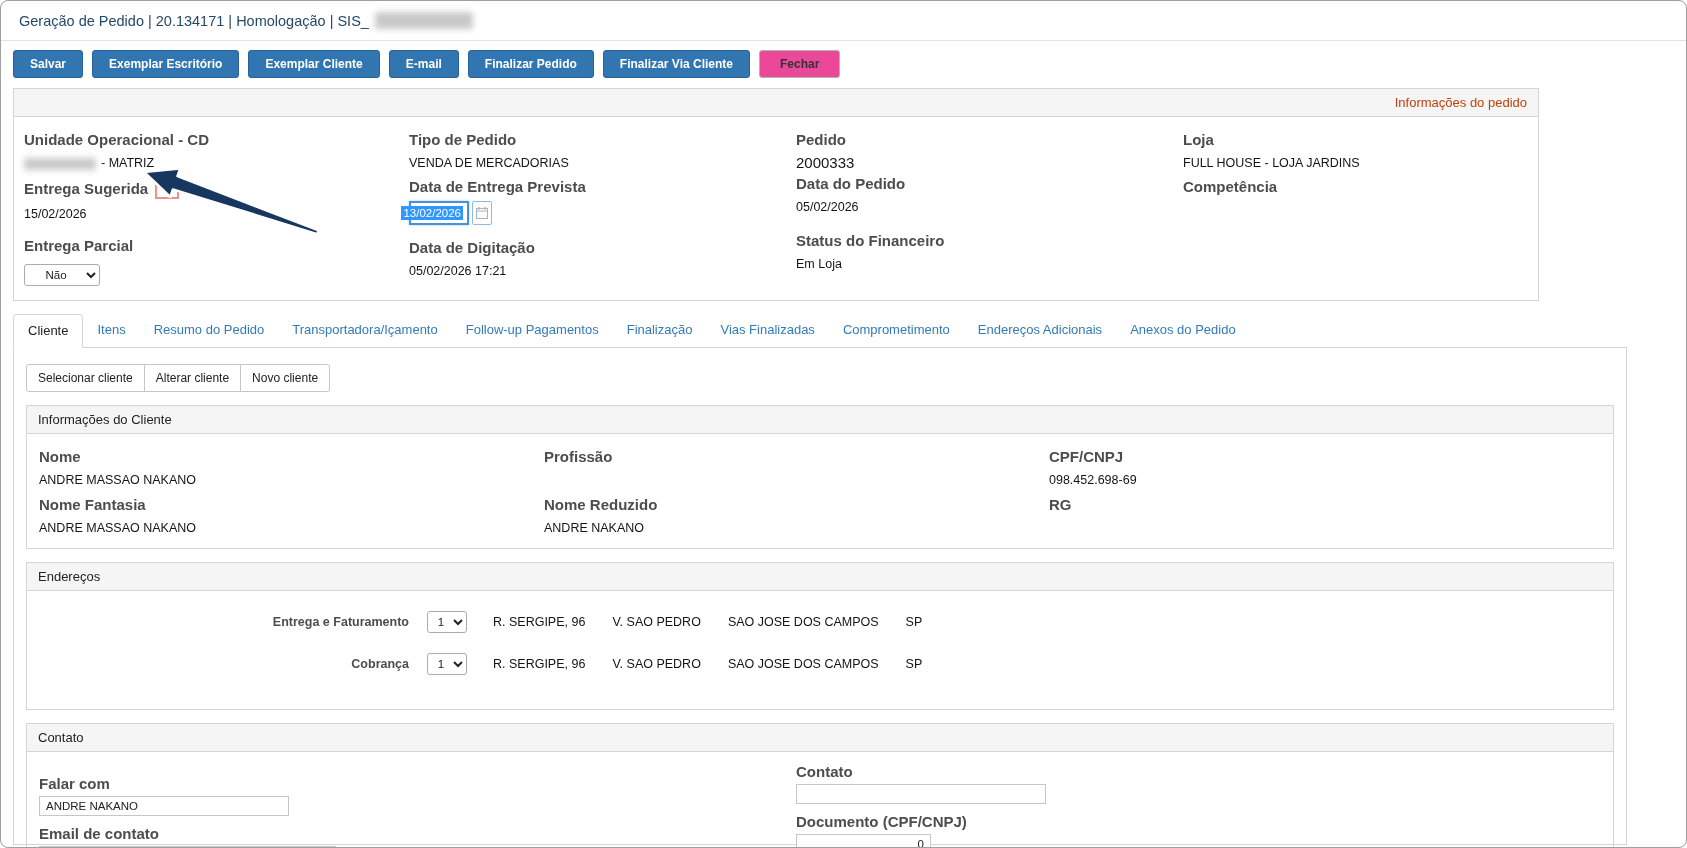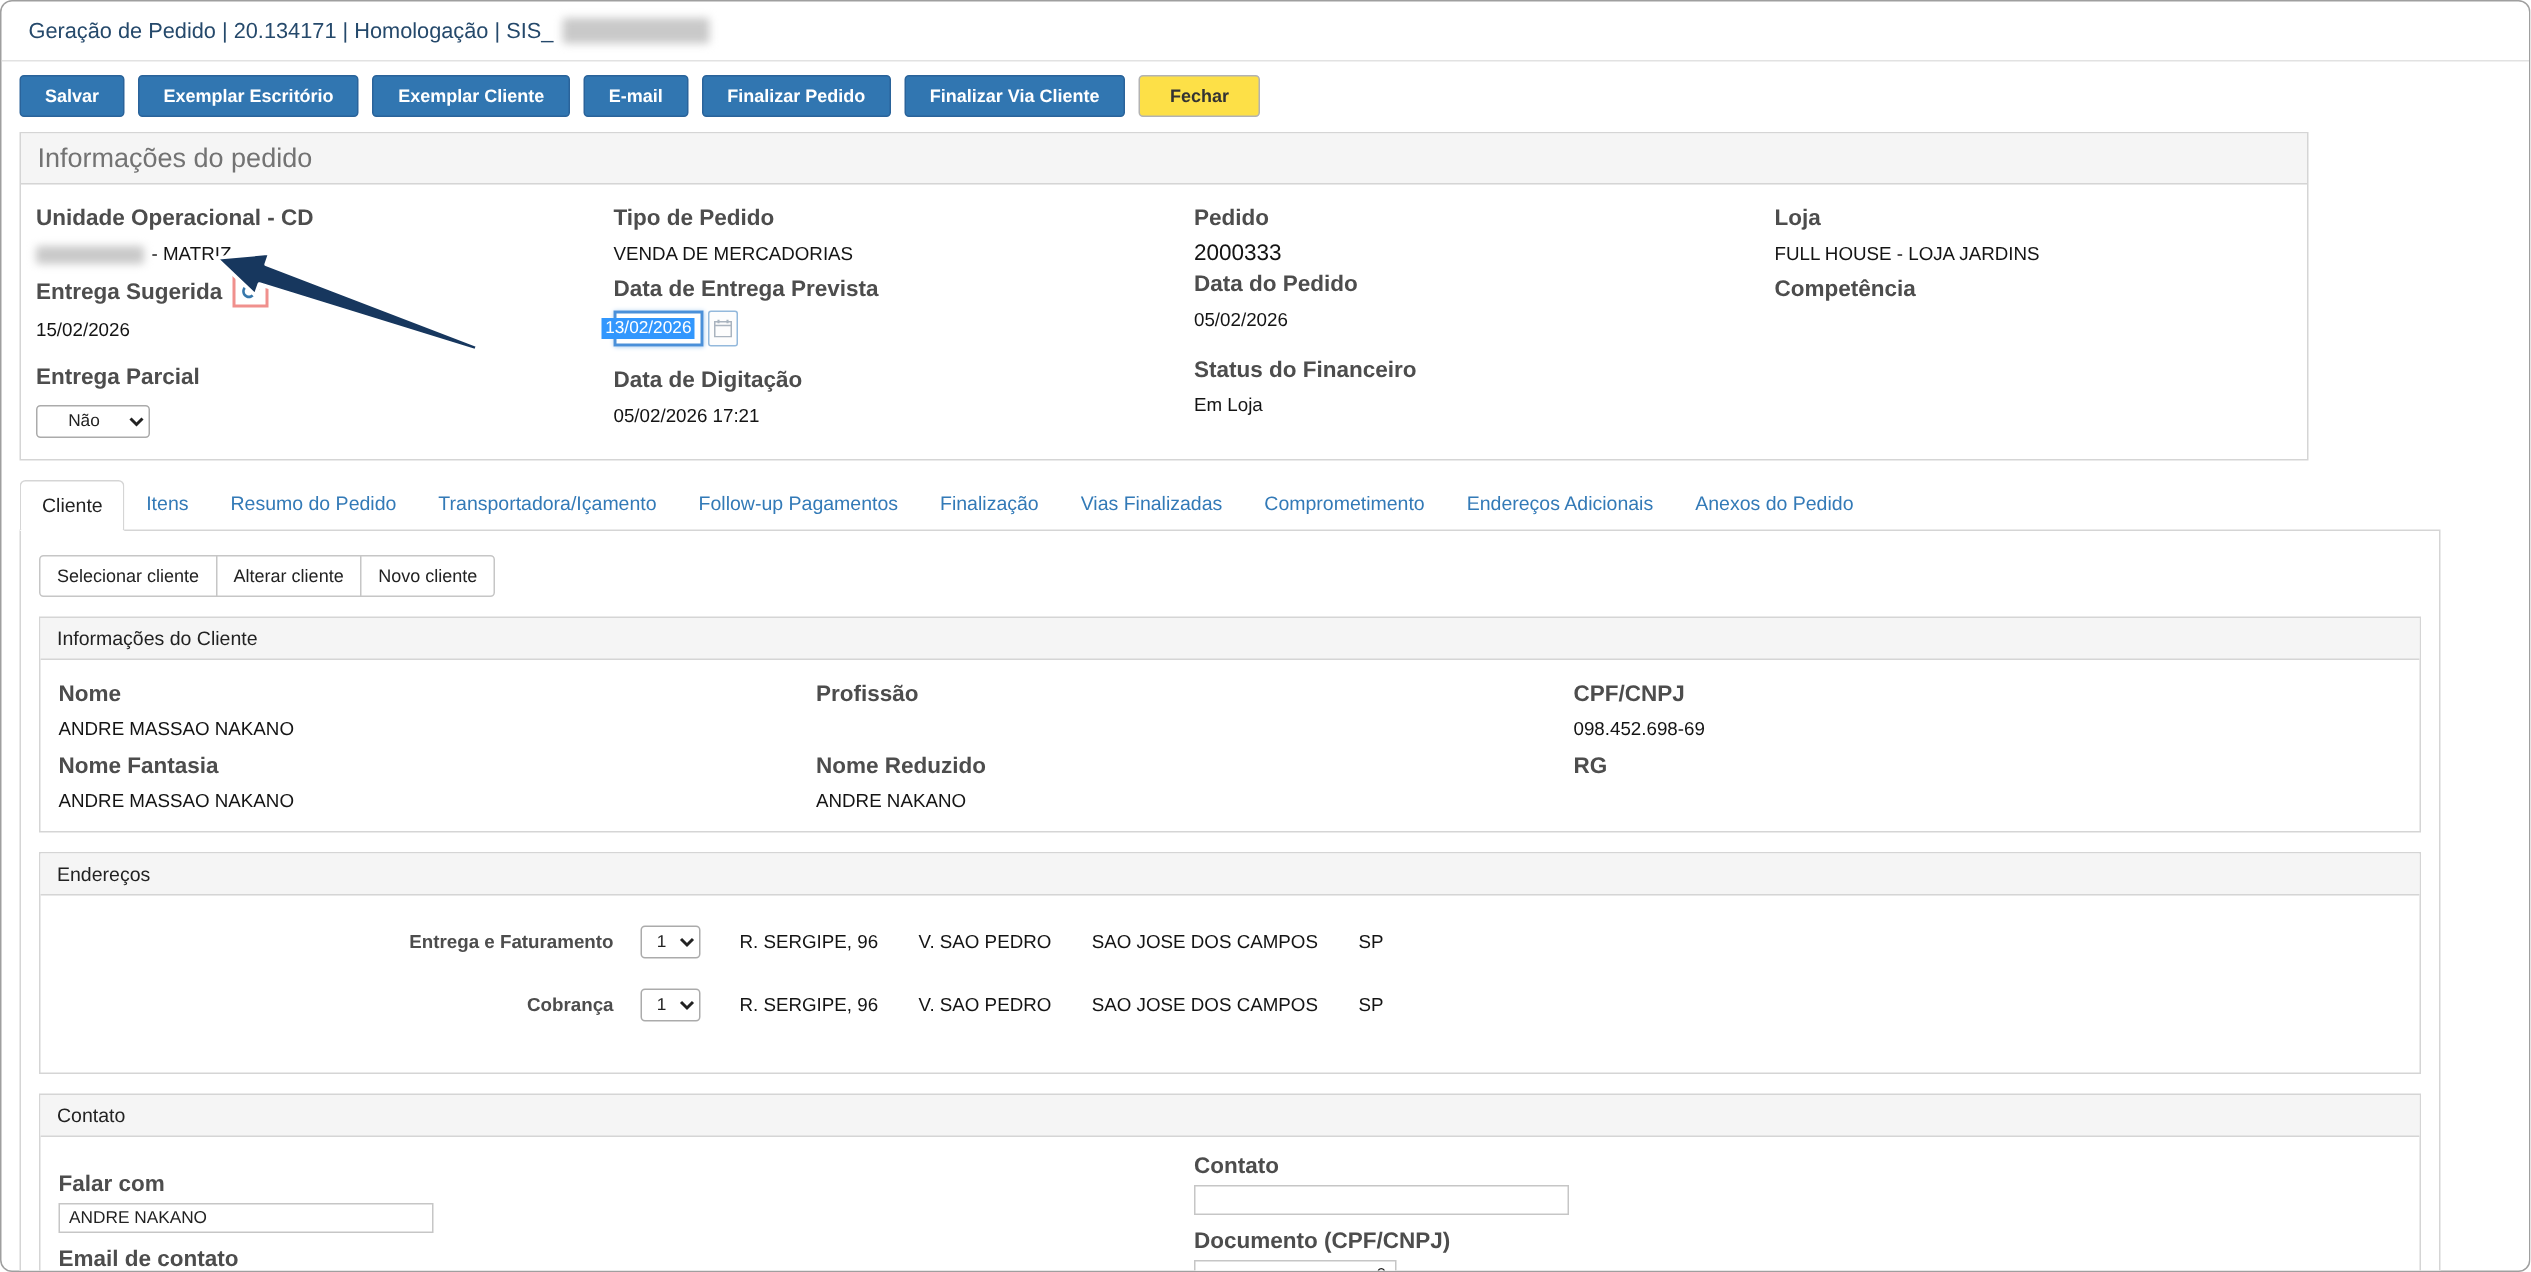--- a/index.html
+++ b/index.html
@@ -34,30 +34,30 @@
   .redacted.unit-blur  { width: 72px; height: 12px; margin-right: 5px; }
   
   .toolbar { display: flex; gap: 9px; padding: 9px 12px 8px; }
   .btn-primary {
     background: #3176b1; color: #fff;
     border: 1px solid #2a639a; border-radius: 3px;
     font-family: inherit; font-size: 12px; font-weight: bold;
     padding: 6px 16px; cursor: pointer;
   }
   .btn-default {
-    background: #fde047; color: #333;
+    background: #ec4899; color: #333;
     border: 1px solid #b3b3b3; border-radius: 3px;
     font-family: inherit; font-size: 12px; font-weight: bold;
     padding: 6px 20px; cursor: pointer;
   }
   
   .panel { margin: 2px 12px 0; width: 1526px; border: 1px solid #d5d5d5; background: #fff; }
   .panel-h {
     background: #f5f5f5; border-bottom: 1px solid #d5d5d5;
-    padding: 6px 11px; font-size: 18px; color: #737373;
+    padding: 6px 11px; font-size: 13px; color: #c2410c; text-align: right;
   }
   .panel-b { position: relative; padding: 6px 10px 14px; }
   .info-grid { display: grid; grid-template-columns: 385px 387px 387px 1fr; }
   .fld-label { font-weight: bold; font-size: 15px; color: #4d4d4d; margin-top: 8px; }
   .fld-value { font-size: 12.5px; color: #141414; margin-top: 8px; }
   .big-num { font-size: 15px; margin-top: 6px; }
   .sug-row { display: flex; align-items: center; gap: 7px; margin-top: 8px; }
   .hl-box {
     border: 2px solid #f0908d;
     padding: 1px 4px;

